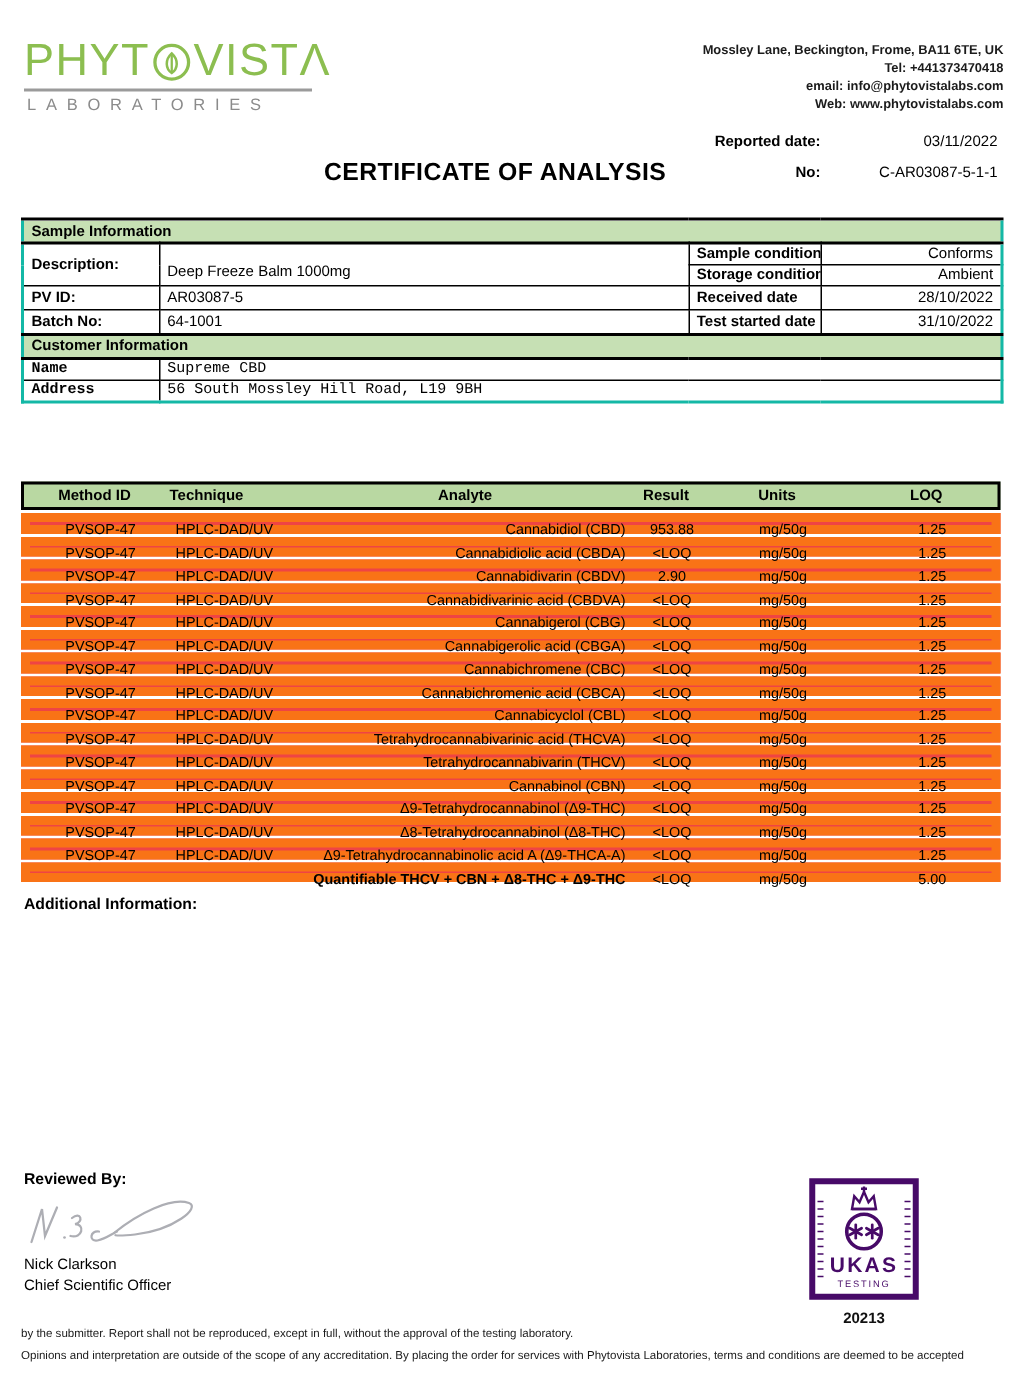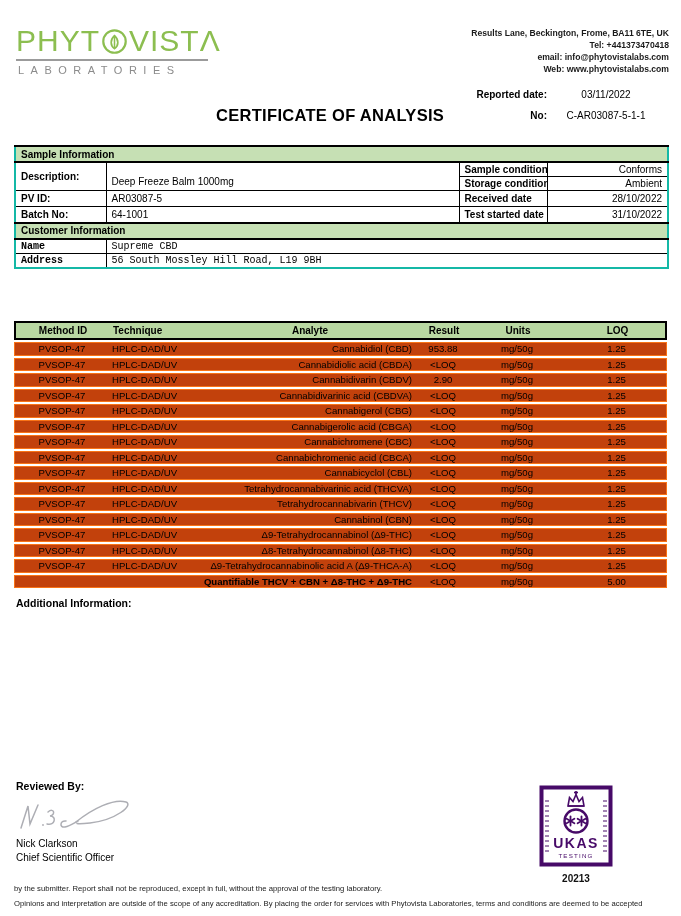--- a/index.html
+++ b/index.html
@@ -15,21 +15,21 @@
   .logo-word { display:flex; align-items:center; color:#8cbe50; font-size:30px; letter-spacing:1px; line-height:1; font-weight:400; }
   .logo-o { display:inline-flex; width:27px; height:27px; margin:0 1px; align-items:center; justify-content:center; }
   .logo-rule { border-top:2px solid #9b9b9b; margin-top:3px; }
   .logo-sub { color:#8b8b8b; font-size:11px; letter-spacing:6.5px; margin-top:3px; padding-left:2px; }
 
   
   .contact { position:absolute; right:12px; top:27px; text-align:right; font-size:8.6px; font-weight:bold; line-height:12px; color:#1b1b1b; }
   .meta { position:absolute; right:16px; top:89px; font-size:10px; }
   .meta-row { display:flex; align-items:center; margin-bottom:10px; }
   .meta-label { font-weight:bold; width:88px; text-align:right; }
-  .meta-value { width:118px; text-align:center; }
+  .meta-value { width:118px; text-align:right; }
   .coa-title { position:absolute; left:216px; top:106px; font-size:16.5px; font-weight:bold; letter-spacing:0.3px; }
 
   
   .info-table { position:absolute; left:14px; top:145px; width:653px; border-collapse:collapse; table-layout:fixed; font-size:10px; }
   .info-table td { border:1px solid #000; padding:1px 5px; vertical-align:middle; overflow:hidden; white-space:nowrap; }
   .info-table { border:2px solid #14b8a6; }
   .section-hdr { background:#c6e0b4; font-weight:bold; height:16px; border-top:2px solid #000 !important; border-bottom:2px solid #000 !important; }
   .lbl { font-weight:bold; }
   .ctr { text-align:right; }
   .h-desc td { height:13px; }
@@ -37,21 +37,21 @@
   .h-cust td { height:14px;font-family:Liberation Mono, monospace; }
   .v-bottom { vertical-align:bottom !important; padding-bottom:3px !important; }
 
   
   .note { position:absolute; left:14px; top:284px; font-size:9.6px; font-weight:bold; font-style:italic; }
 
   
   .results { position:absolute; left:14px; top:321px; width:653px; }
   .r-row, .r-head {
     display:grid; grid-template-columns:94px 92px 216px 52px 96px 103px;
-    align-items:center; font-size:9.6px; border:1px solid #f97316; background:#c2410c;
+    align-items:center; font-size:9.6px; border:6px solid #f97316; background:#ef4444;
   }
   .r-head { background:#b9d8a2; font-weight:bold; border:2px solid #000; height:19px; font-size:10px; }
   .r-row { height:13.5px; margin-top:2px; }
   .c-method { text-align:center; }
   .c-technique { text-align:left; padding-left:3px; }
   .c-analyte { text-align:right; padding-right:5px; }
   .c-result, .c-units, .c-loq { text-align:center; }
   .r-head .c-analyte, .r-head .c-technique { text-align:center; padding:0; }
   .r-head .c-technique { text-align:left; padding-left:3px; }
   .total .c-analyte { font-weight:bold; }
@@ -84,21 +84,21 @@
           </svg>
         </span>
         <span>VIST</span>
         <span>Λ</span>
     </div>
     <div class="logo-rule"></div>
     <div class="logo-sub">LABORATORIES</div>
   </div>
 
   <div class="contact">
-    <div>Results Lane, Beckington, Frome, BA11 6TE, UK</div>
+    <div>Mossley Lane, Beckington, Frome, BA11 6TE, UK</div>
     <div>Tel: +441373470418</div>
     <div>email: info@phytovistalabs.com</div>
     <div>Web: www.phytovistalabs.com</div>
   </div>
 
   <div class="meta">
     <div class="meta-row">
       <span class="meta-label">Reported date:</span>
       <span class="meta-value">03/11/2022</span>
     </div>

